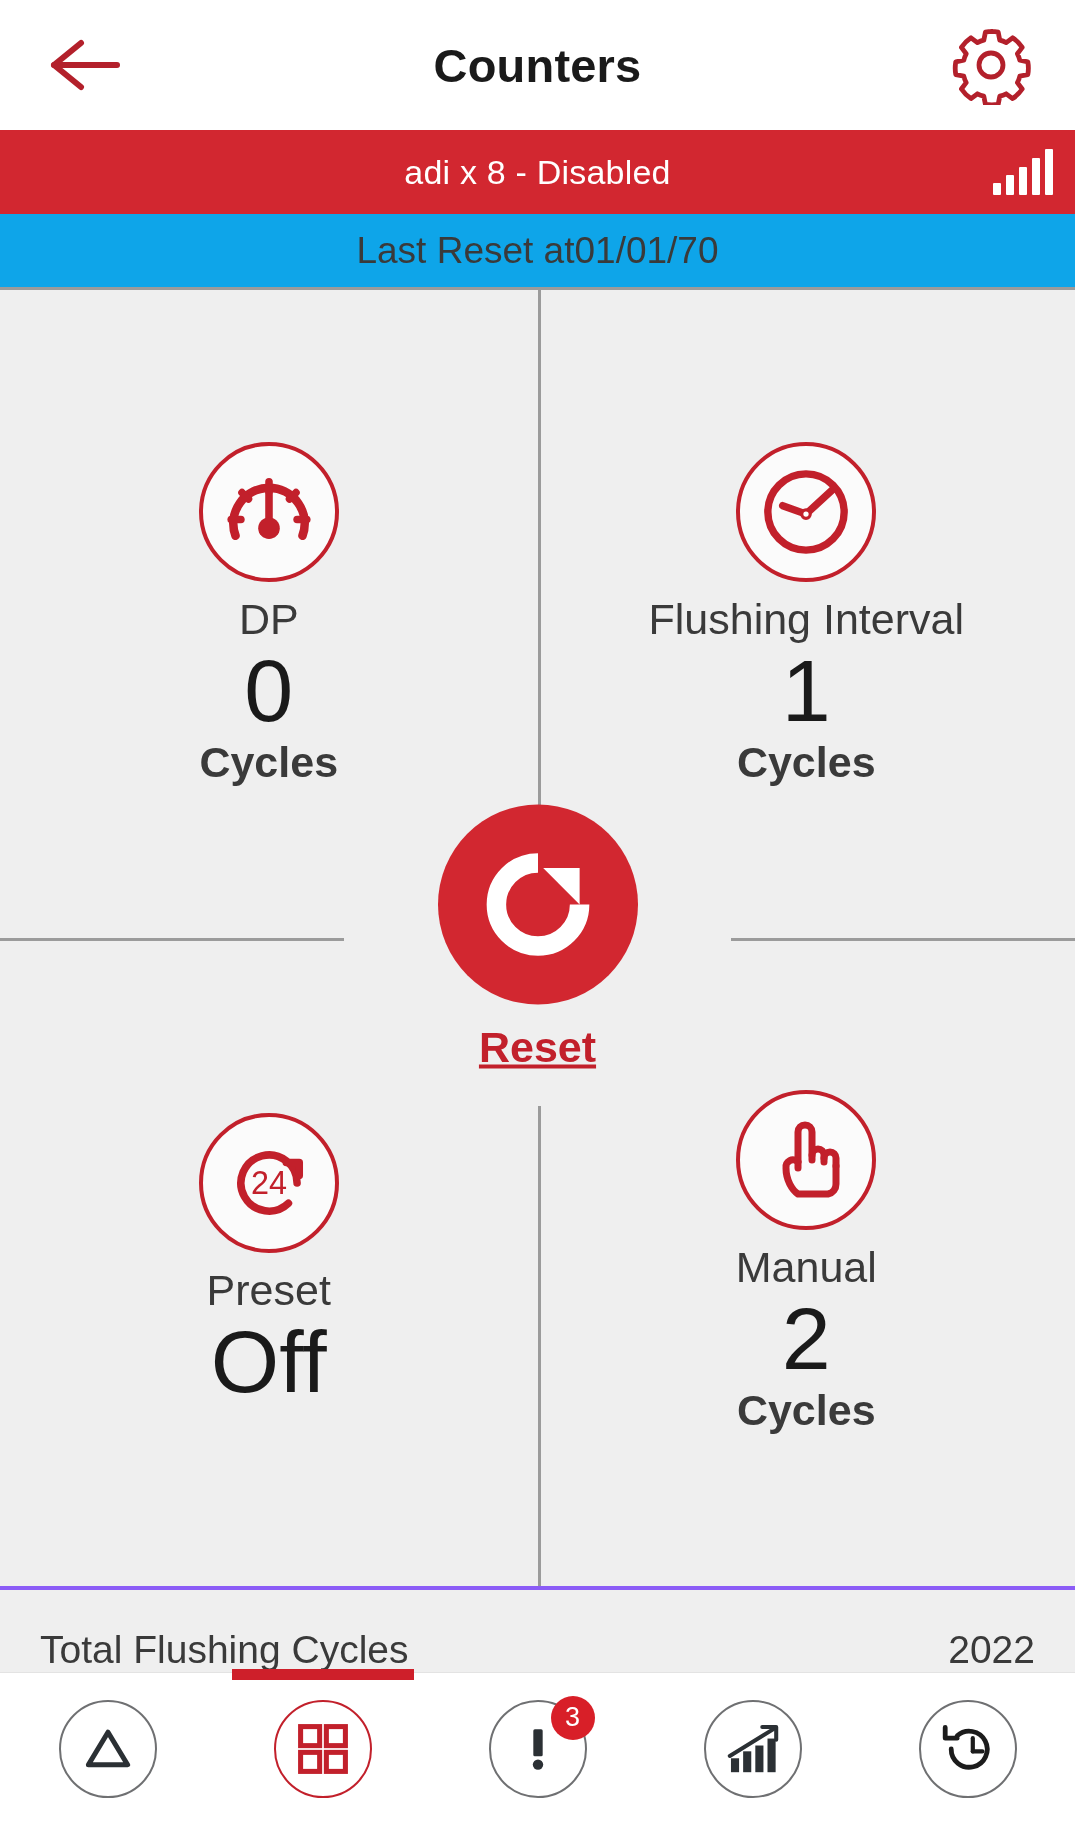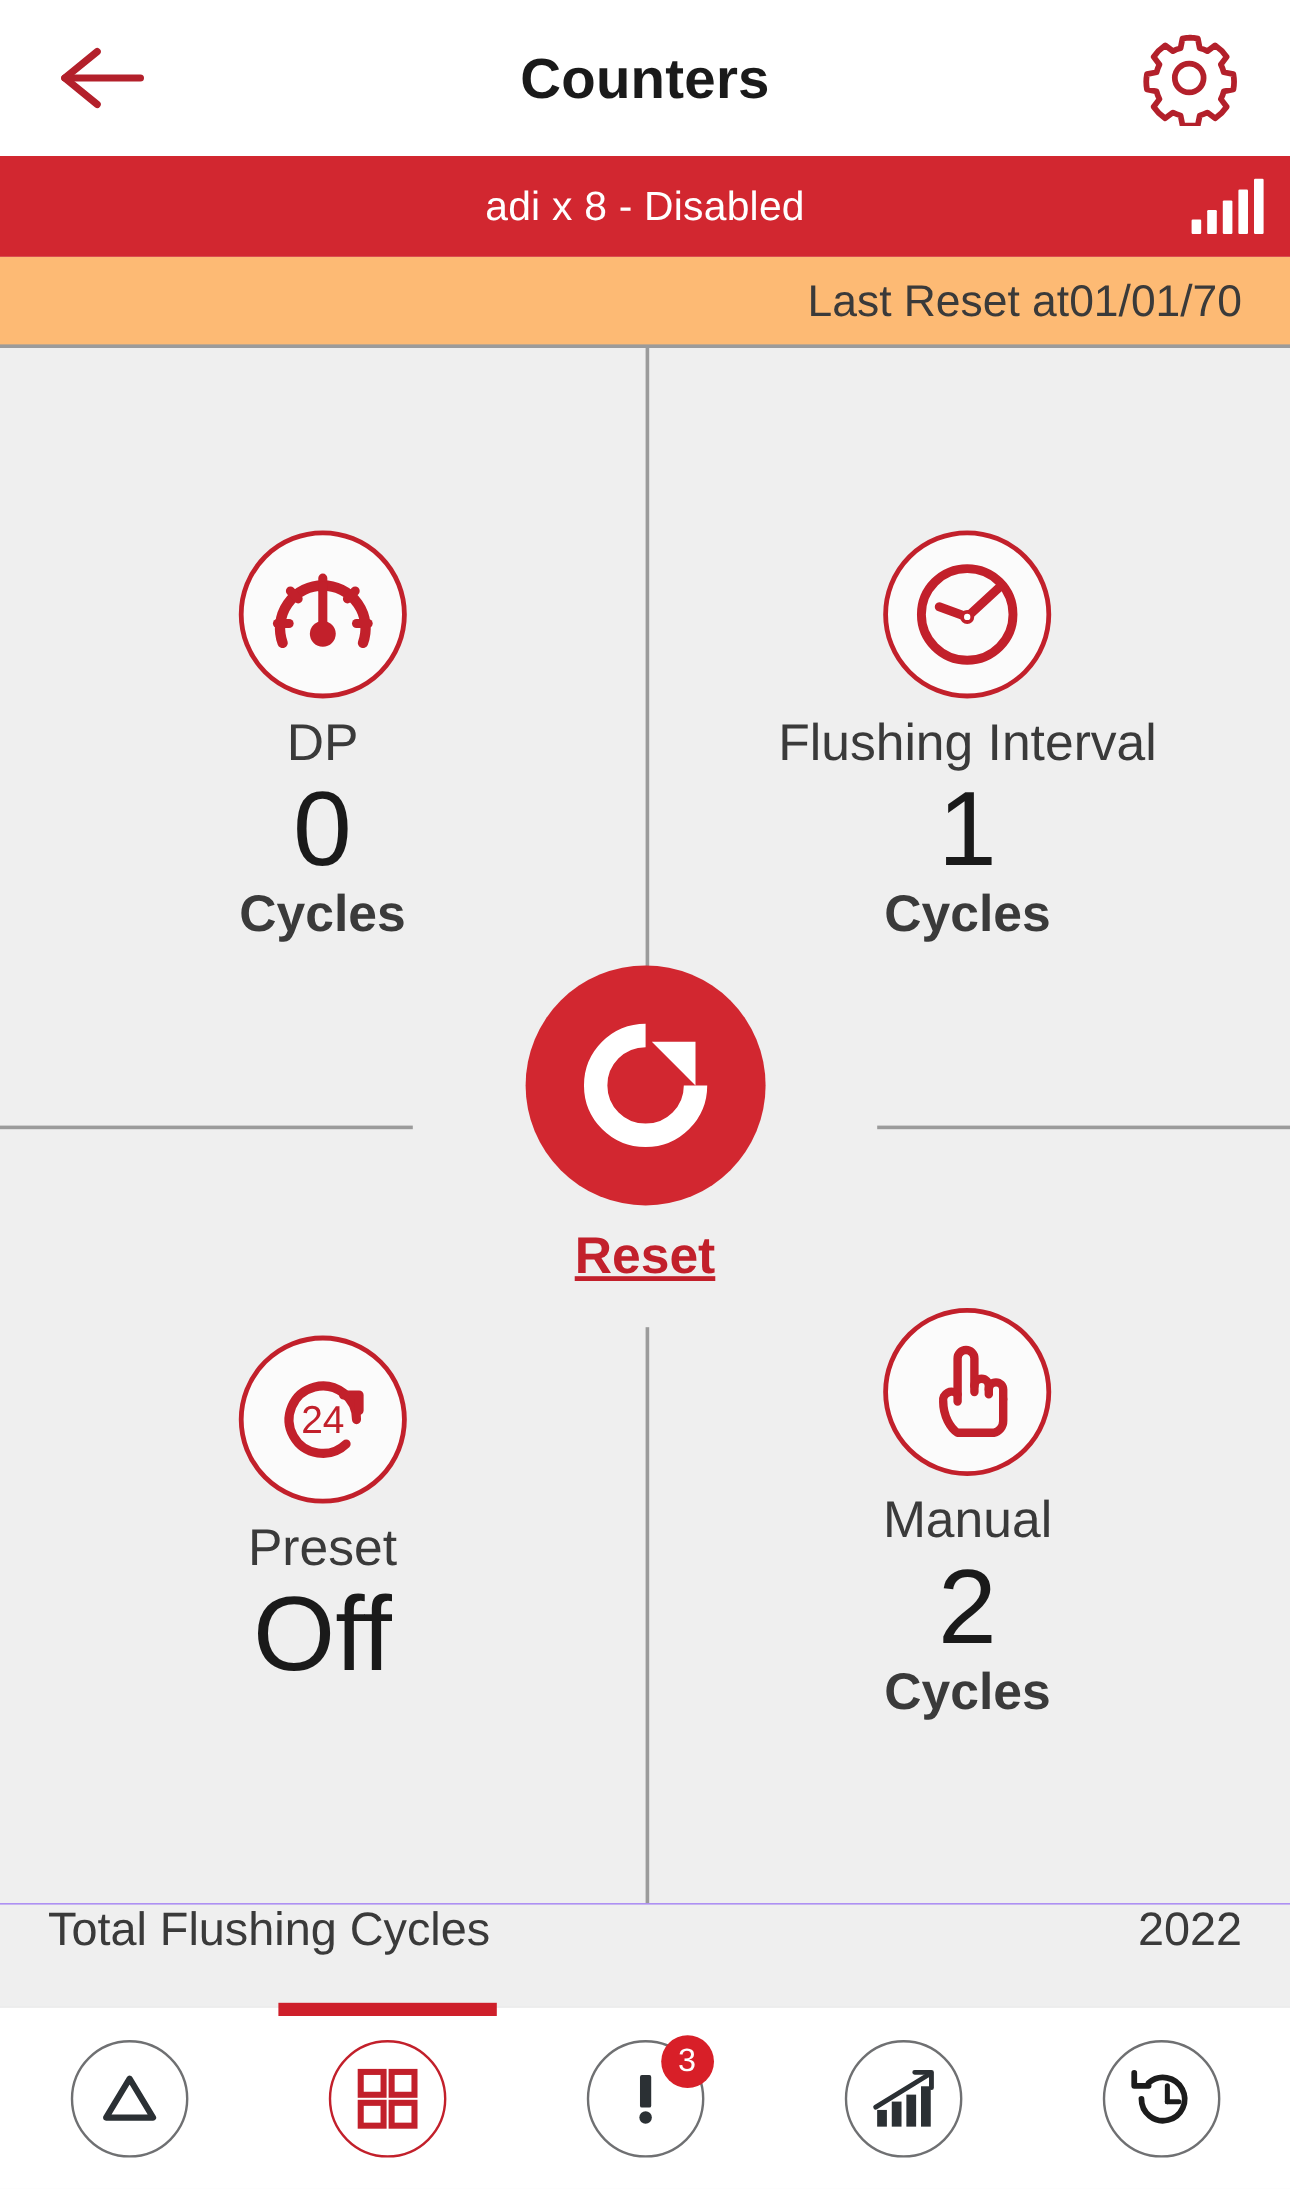--- a/index.html
+++ b/index.html
@@ -64,22 +64,22 @@
   }
   .signal i:nth-child(1){ height: 12px; }
   .signal i:nth-child(2){ height: 20px; }
   .signal i:nth-child(3){ height: 28px; }
   .signal i:nth-child(4){ height: 37px; }
   .signal i:nth-child(5){ height: 46px; }
 
   
   .lastreset {
     height: 76px; flex: 0 0 76px;
-    background: #fdba74;
-    display: flex; align-items: center; justify-content: flex-end;
+    background: #0ea5e9;
+    display: flex; align-items: center; justify-content: center;
     padding: 0 40px;
     border-bottom: 3px solid #9b9b9b;
   }
   .lastreset span { font-size: 37px; color: #3a3a3a; font-weight: 400; }
 
   
   .grid-wrap {
     flex: 1 1 auto;
     position: relative;
     background: #EFEFEF;
@@ -150,23 +150,23 @@
   }
   .reset-label {
     margin-top: 18px;
     font-size: 43px; font-weight: bold; color: #C2202B; text-decoration: underline;
   }
 
   
   .total {
     height: 86px; flex: 0 0 86px;
     background: #EFEFEF;
-    display: flex; align-items: flex-start; justify-content: space-between;
+    display: flex; align-items: flex-end; justify-content: space-between;
     padding: 0 40px;
-    border-top: 1px solid #8b5cf6;
+    border-top: 4px solid #8b5cf6;
   }
   .total span { font-size: 39px; color: #3a3a3a; font-weight: 400; }
 
   
   .navbar {
     height: 152px; flex: 0 0 152px;
     background: #ffffff;
     display: flex; align-items: center;
     position: relative;
     border-top: 1px solid #e3e3e3;

